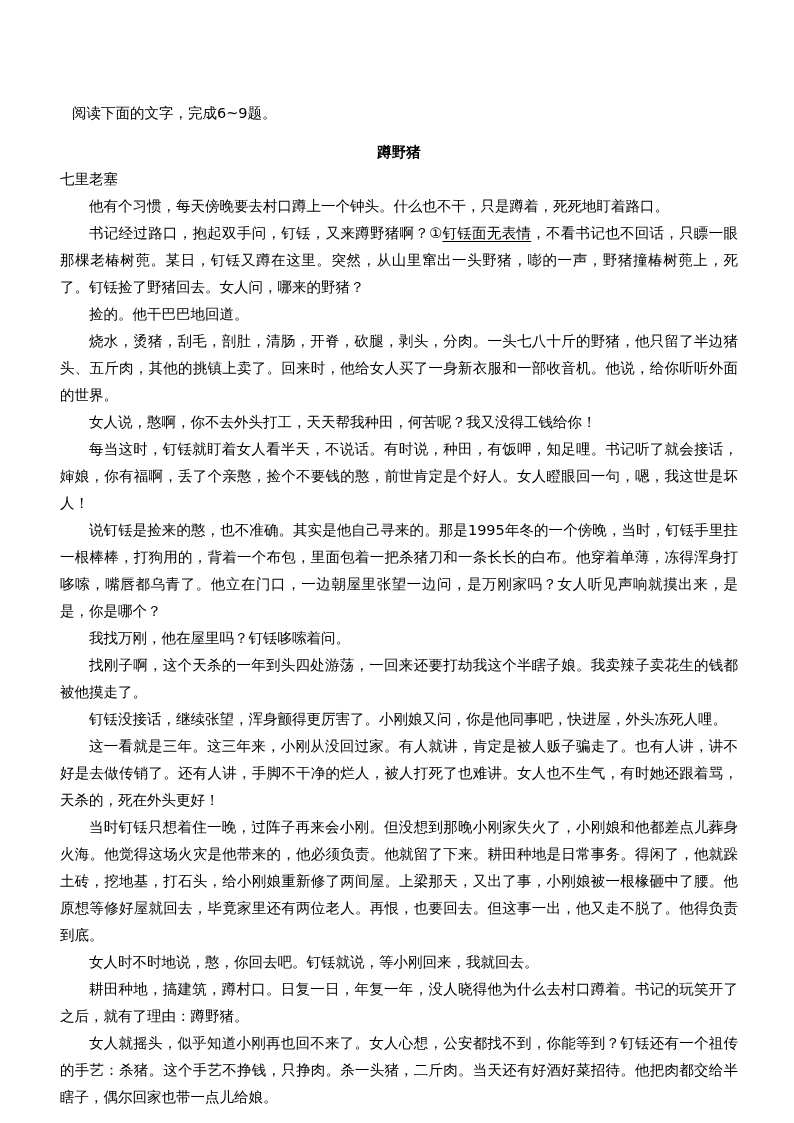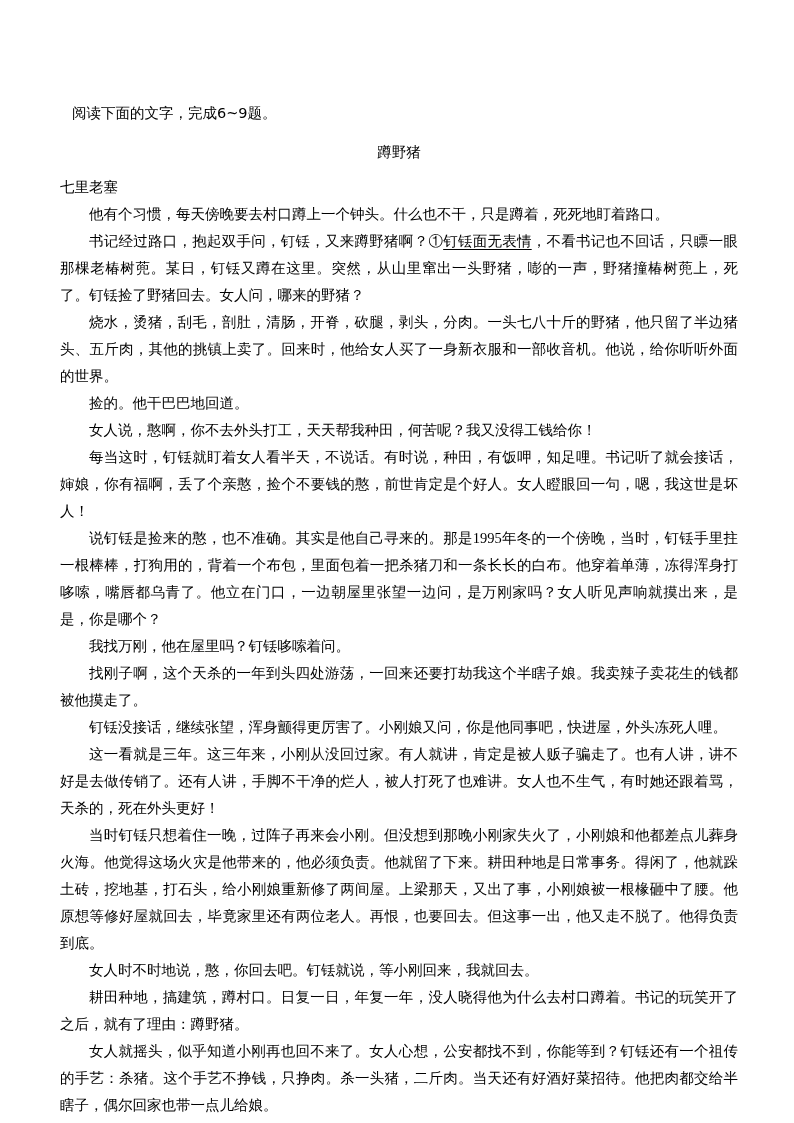--- a/index.html
+++ b/index.html
@@ -18,34 +18,33 @@
     font-family: "DejaVu Sans", "Liberation Sans", sans-serif;
     font-size: 14.5px;
     line-height: 27px;
     overflow: hidden;
   }
   .instruction {
     margin: 12px;
     text-align: left;
   }
   .title {
-    margin: 3px 0 8px 0;
+    margin: 3px 0 0 0;
     text-align: center;
-    font-weight: normal;
+    font-weight: bold;
   }
   .author {
     margin: 0;
     text-align: left;
   }
   .para {
     margin: 0;
     text-indent: 2em;
     text-align: justify;
     text-justify: inter-ideograph;
-    font-family: Liberation Serif, serif;
   }
   .ul {
     text-decoration: underline;
     text-underline-offset: 3px;
   }
 </style>
 </head>
 <body>
 
 <div class="page">
@@ -53,23 +52,23 @@
   <p class="instruction">阅读下面的文字，完成6~9题。</p>
 
   <p class="title">蹲野猪</p>
 
   <p class="author">七里老塞</p>
 
   <p class="para">他有个习惯，每天傍晚要去村口蹲上一个钟头。什么也不干，只是蹲着，死死地盯着路口。</p>
 
   <p class="para"><span>书记经过路口，抱起双手问，钉铥，又来蹲野猪啊？①</span><span class="ul">钉铥面无表情</span><span>，不看书记也不回话，只瞟一眼那棵老椿树蔸。某日，钉铥又蹲在这里。突然，从山里窜出一头野猪，嘭的一声，野猪撞椿树蔸上，死了。钉铥捡了野猪回去。女人问，哪来的野猪？</span></p>
 
+  <p class="para">捡的。他干巴巴地回道。</p>
+
   <p class="para">烧水，烫猪，刮毛，剖肚，清肠，开脊，砍腿，剥头，分肉。一头七八十斤的野猪，他只留了半边猪头、五斤肉，其他的挑镇上卖了。回来时，他给女人买了一身新衣服和一部收音机。他说，给你听听外面的世界。</p>
-
-  <p class="para">捡的。他干巴巴地回道。</p>
 
   <p class="para">女人说，憨啊，你不去外头打工，天天帮我种田，何苦呢？我又没得工钱给你！</p>
 
   <p class="para">每当这时，钉铥就盯着女人看半天，不说话。有时说，种田，有饭呷，知足哩。书记听了就会接话，婶娘，你有福啊，丢了个亲憨，捡个不要钱的憨，前世肯定是个好人。女人瞪眼回一句，嗯，我这世是坏人！</p>
 
   <p class="para">说钉铥是捡来的憨，也不准确。其实是他自己寻来的。那是1995年冬的一个傍晚，当时，钉铥手里拄一根棒棒，打狗用的，背着一个布包，里面包着一把杀猪刀和一条长长的白布。他穿着单薄，冻得浑身打哆嗦，嘴唇都乌青了。他立在门口，一边朝屋里张望一边问，是万刚家吗？女人听见声响就摸出来，是是，你是哪个？</p>
 
   <p class="para">我找万刚，他在屋里吗？钉铥哆嗦着问。</p>
 
   <p class="para">找刚子啊，这个天杀的一年到头四处游荡，一回来还要打劫我这个半瞎子娘。我卖辣子卖花生的钱都被他摸走了。</p>

